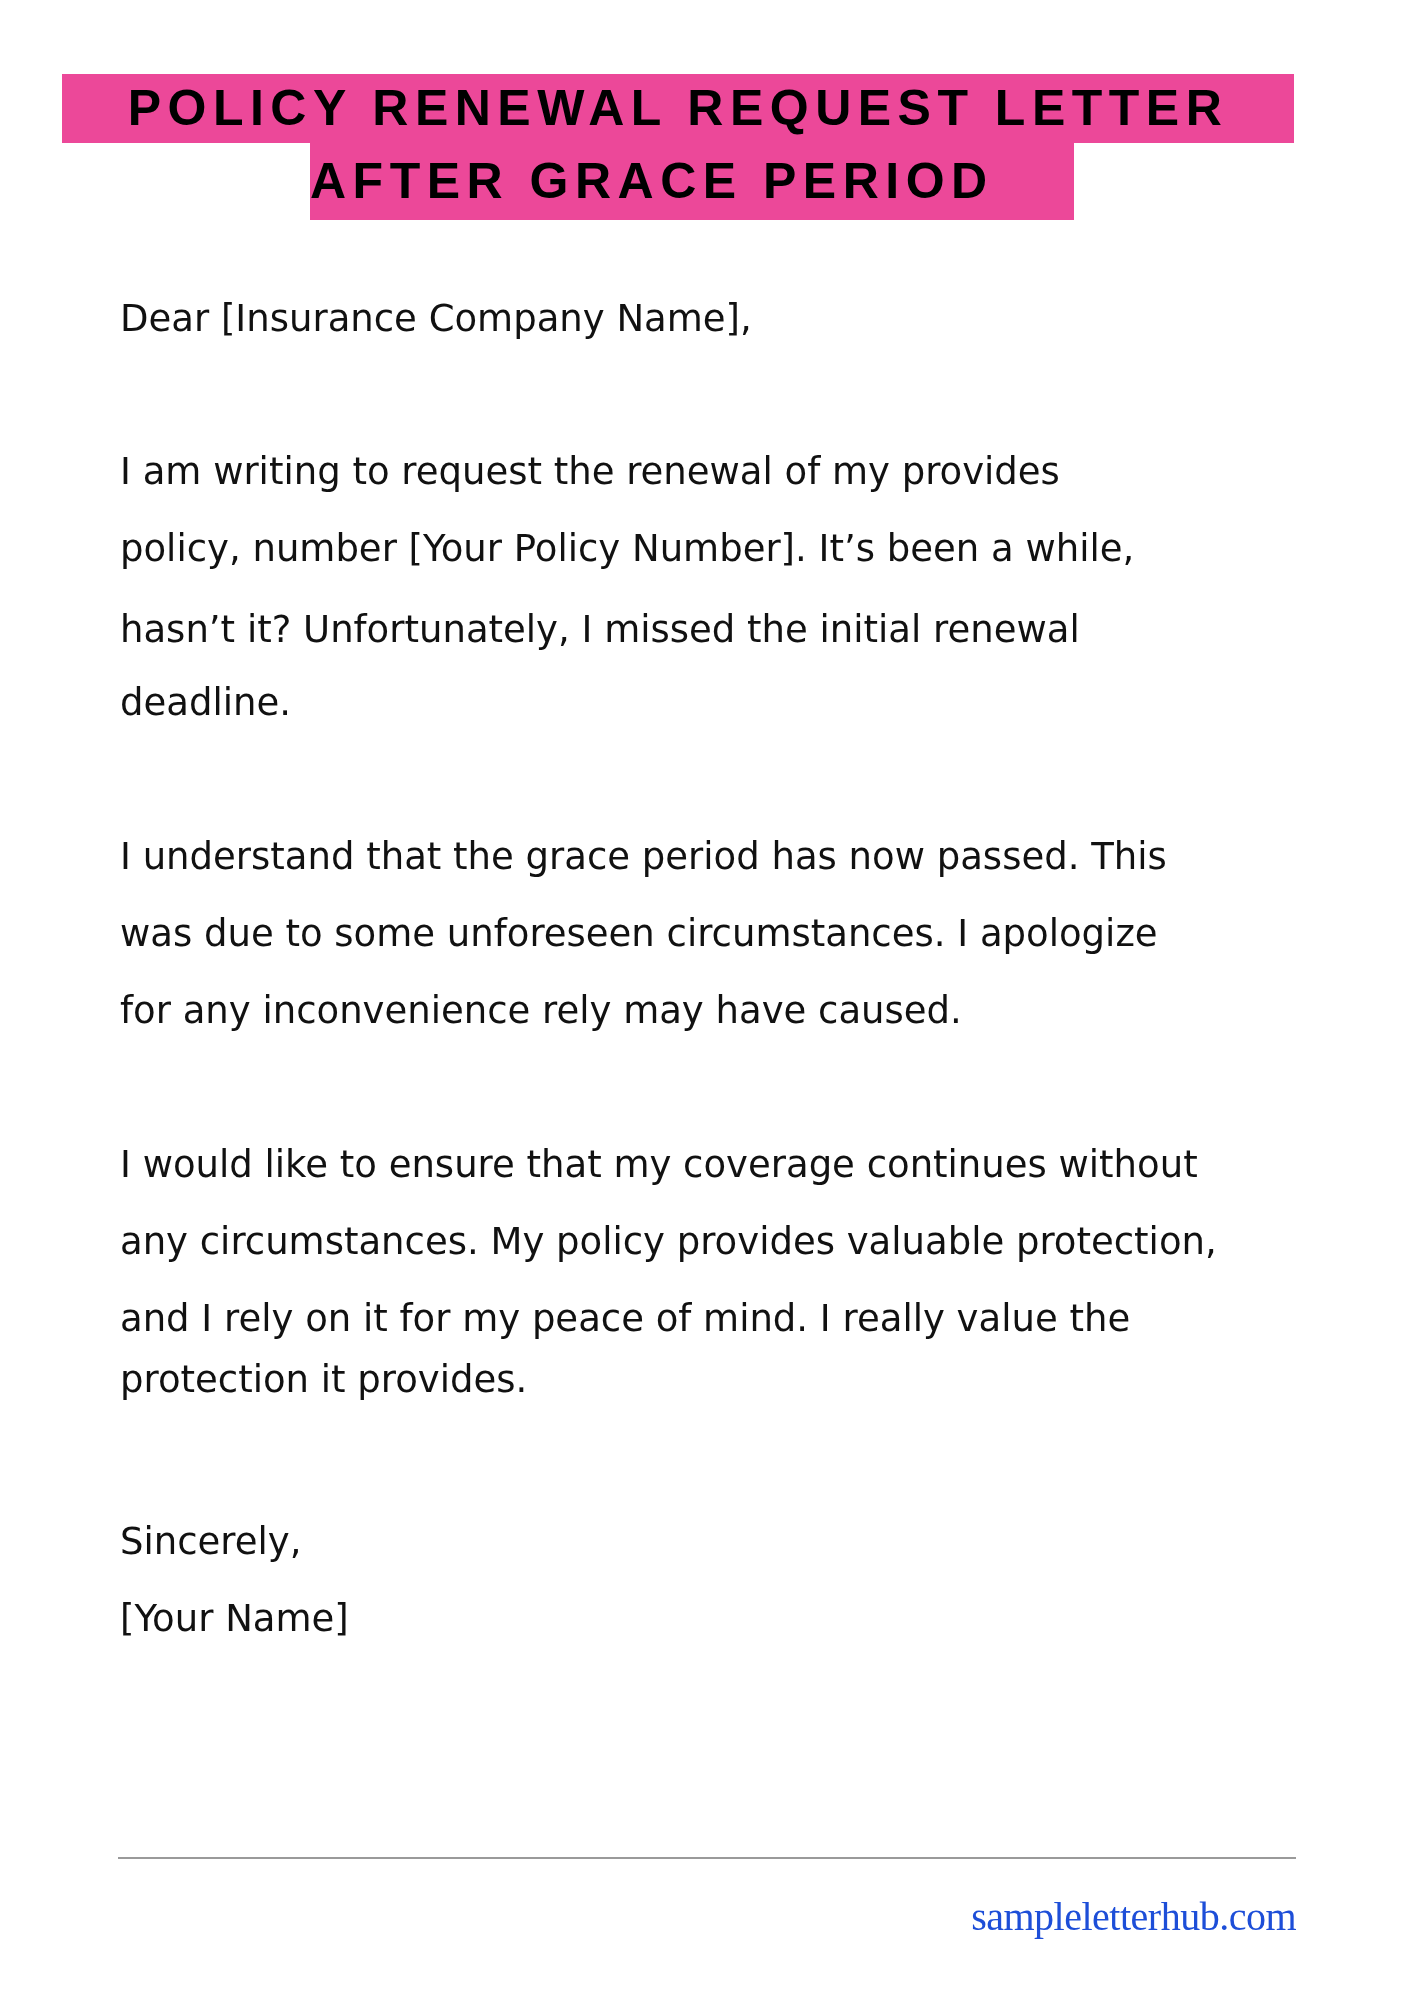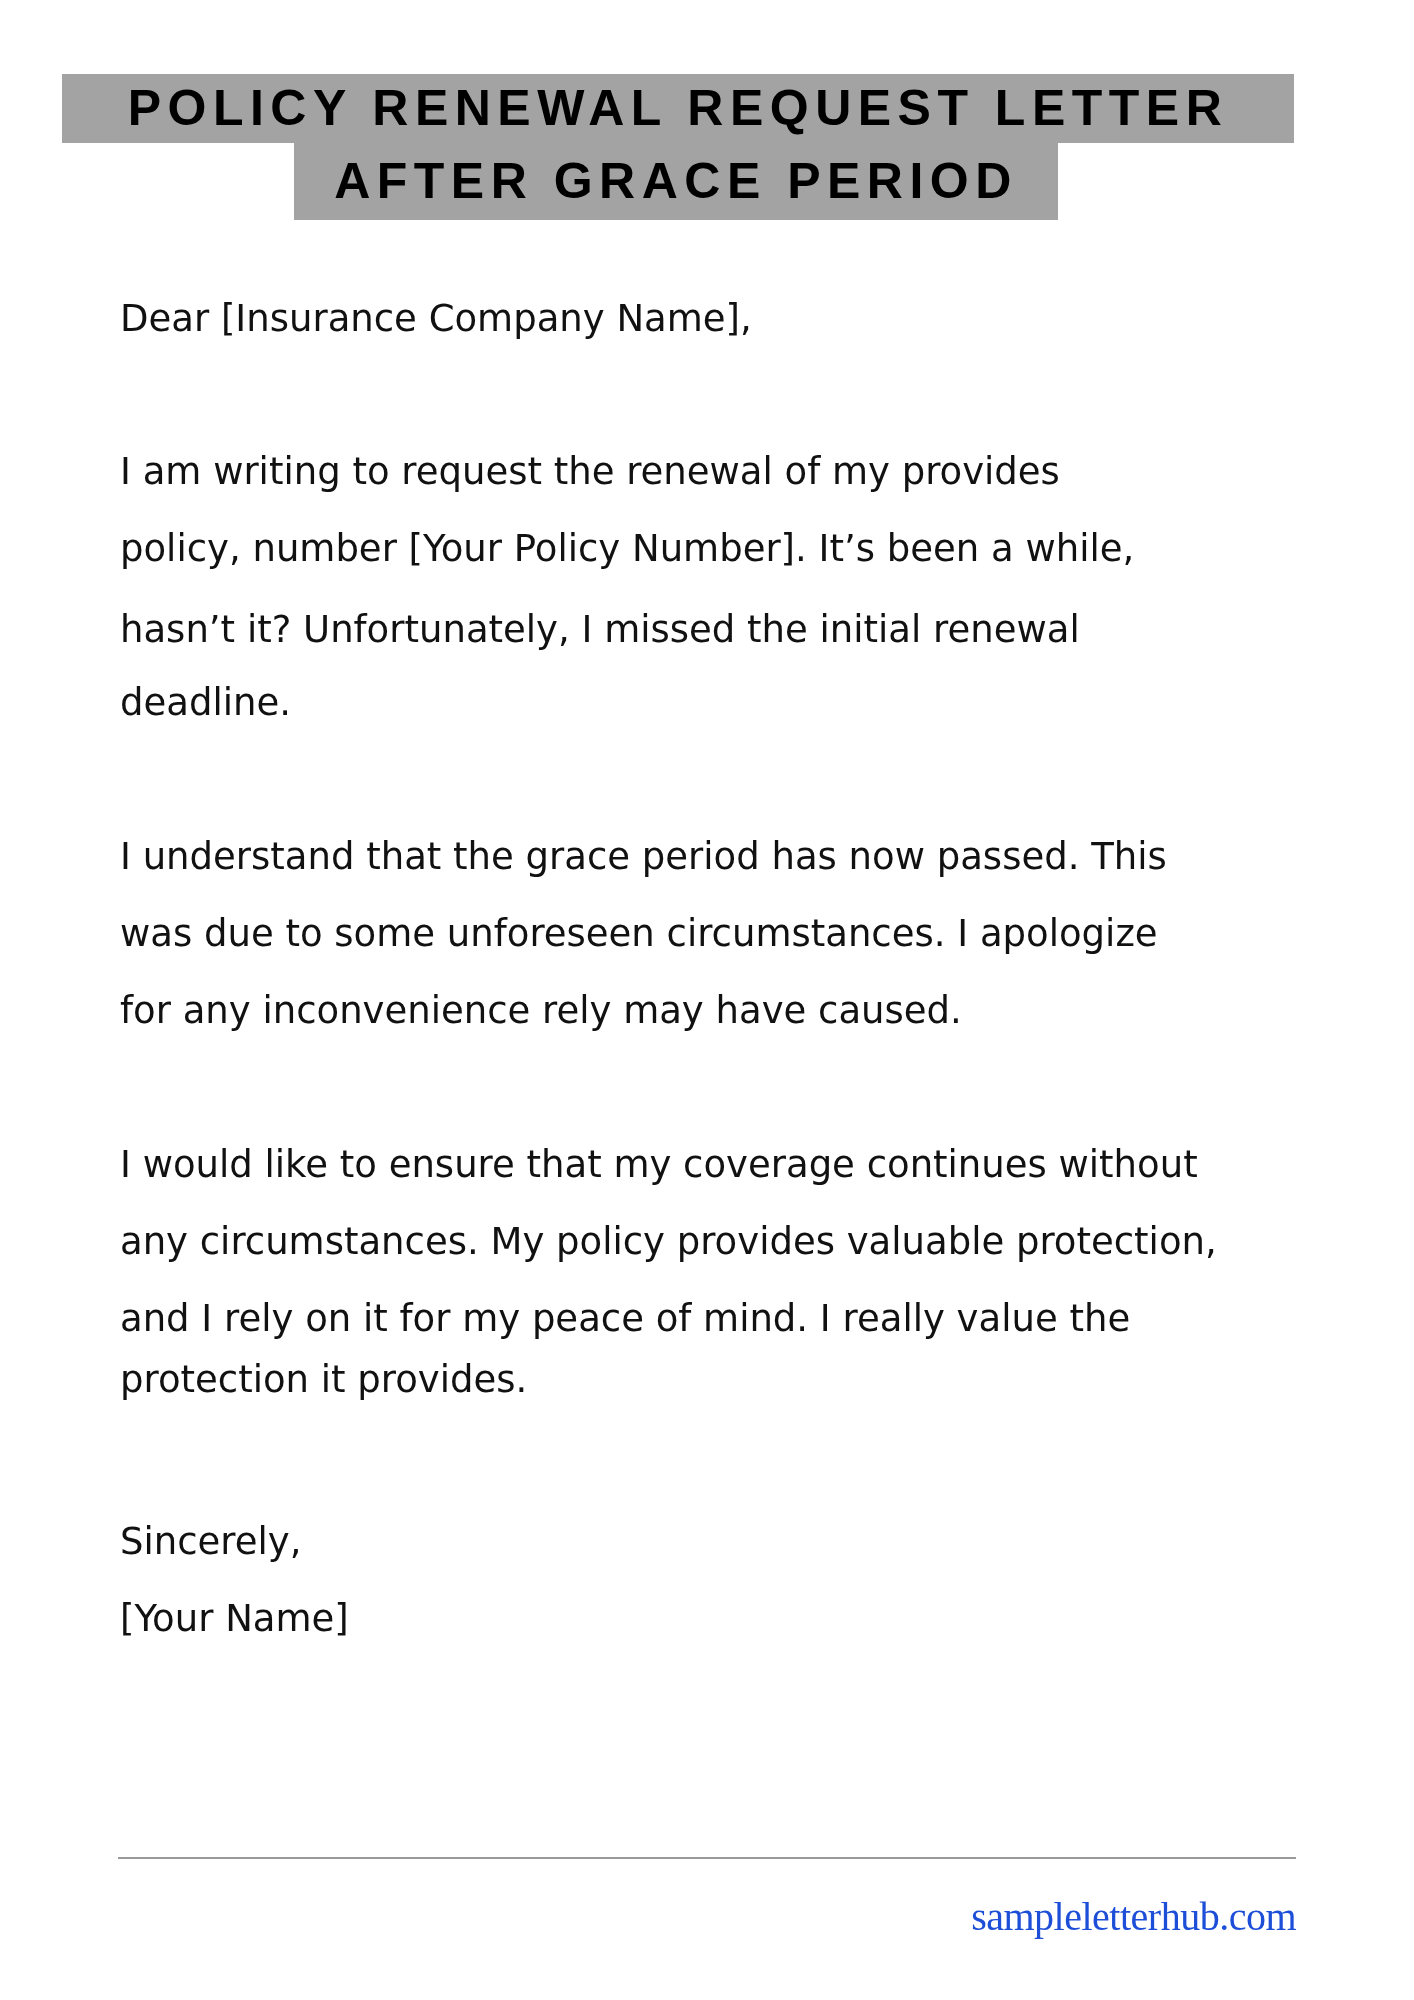--- a/index.html
+++ b/index.html
@@ -1,31 +1,31 @@
 <!DOCTYPE html>
 <html><head>
 <meta charset="utf-8">
 <style>
   html, body { margin: 0; padding: 0; background: #ffffff; }
   body { width: 1414px; height: 2000px; position: relative; overflow: hidden; }
   .title-wrap { position: absolute; left: 0; top: 74px; width: 1414px; text-align: center; }
   .title-line {
     display: inline-block;
-    background: #a3a3a3;
+    background: #ec4899;
     color: #000;
     font-family: "Liberation Sans", sans-serif;
     font-weight: bold;
     font-size: 50px;
     letter-spacing: 6.5px;
     line-height: 71px;
     white-space: nowrap;
     padding: 3px 8px 3px 14px;
   }
   .title-line.l1 { position: absolute; left: 62px; top: 0; width: 1232px; height: 69px; padding: 0; text-align: center; line-height: 69px; }
-  .title-line.l2 { position: absolute; left: 294px; top: 69px; width: 764px; height: 77px; padding: 0; text-align: center; line-height: 77px; }
+  .title-line.l2 { position: absolute; left: 310px; top: 69px; width: 764px; height: 77px; padding: 0; text-align: left; line-height: 77px; }
   .body {
     position: absolute; left: 120px; top: 0; width: 1240px;
     font-family: "DejaVu Sans", sans-serif;
     font-size: 37px;
     color: #111;
   }
   .ln { position: absolute; left: 0; white-space: nowrap; line-height: 44px; height: 44px; }
   .rule { position: absolute; left: 118px; top: 1857px; width: 1178px; height: 2px; background: #9a9a9a; }
   .site {
     position: absolute; right: 118px; top: 1893px;

